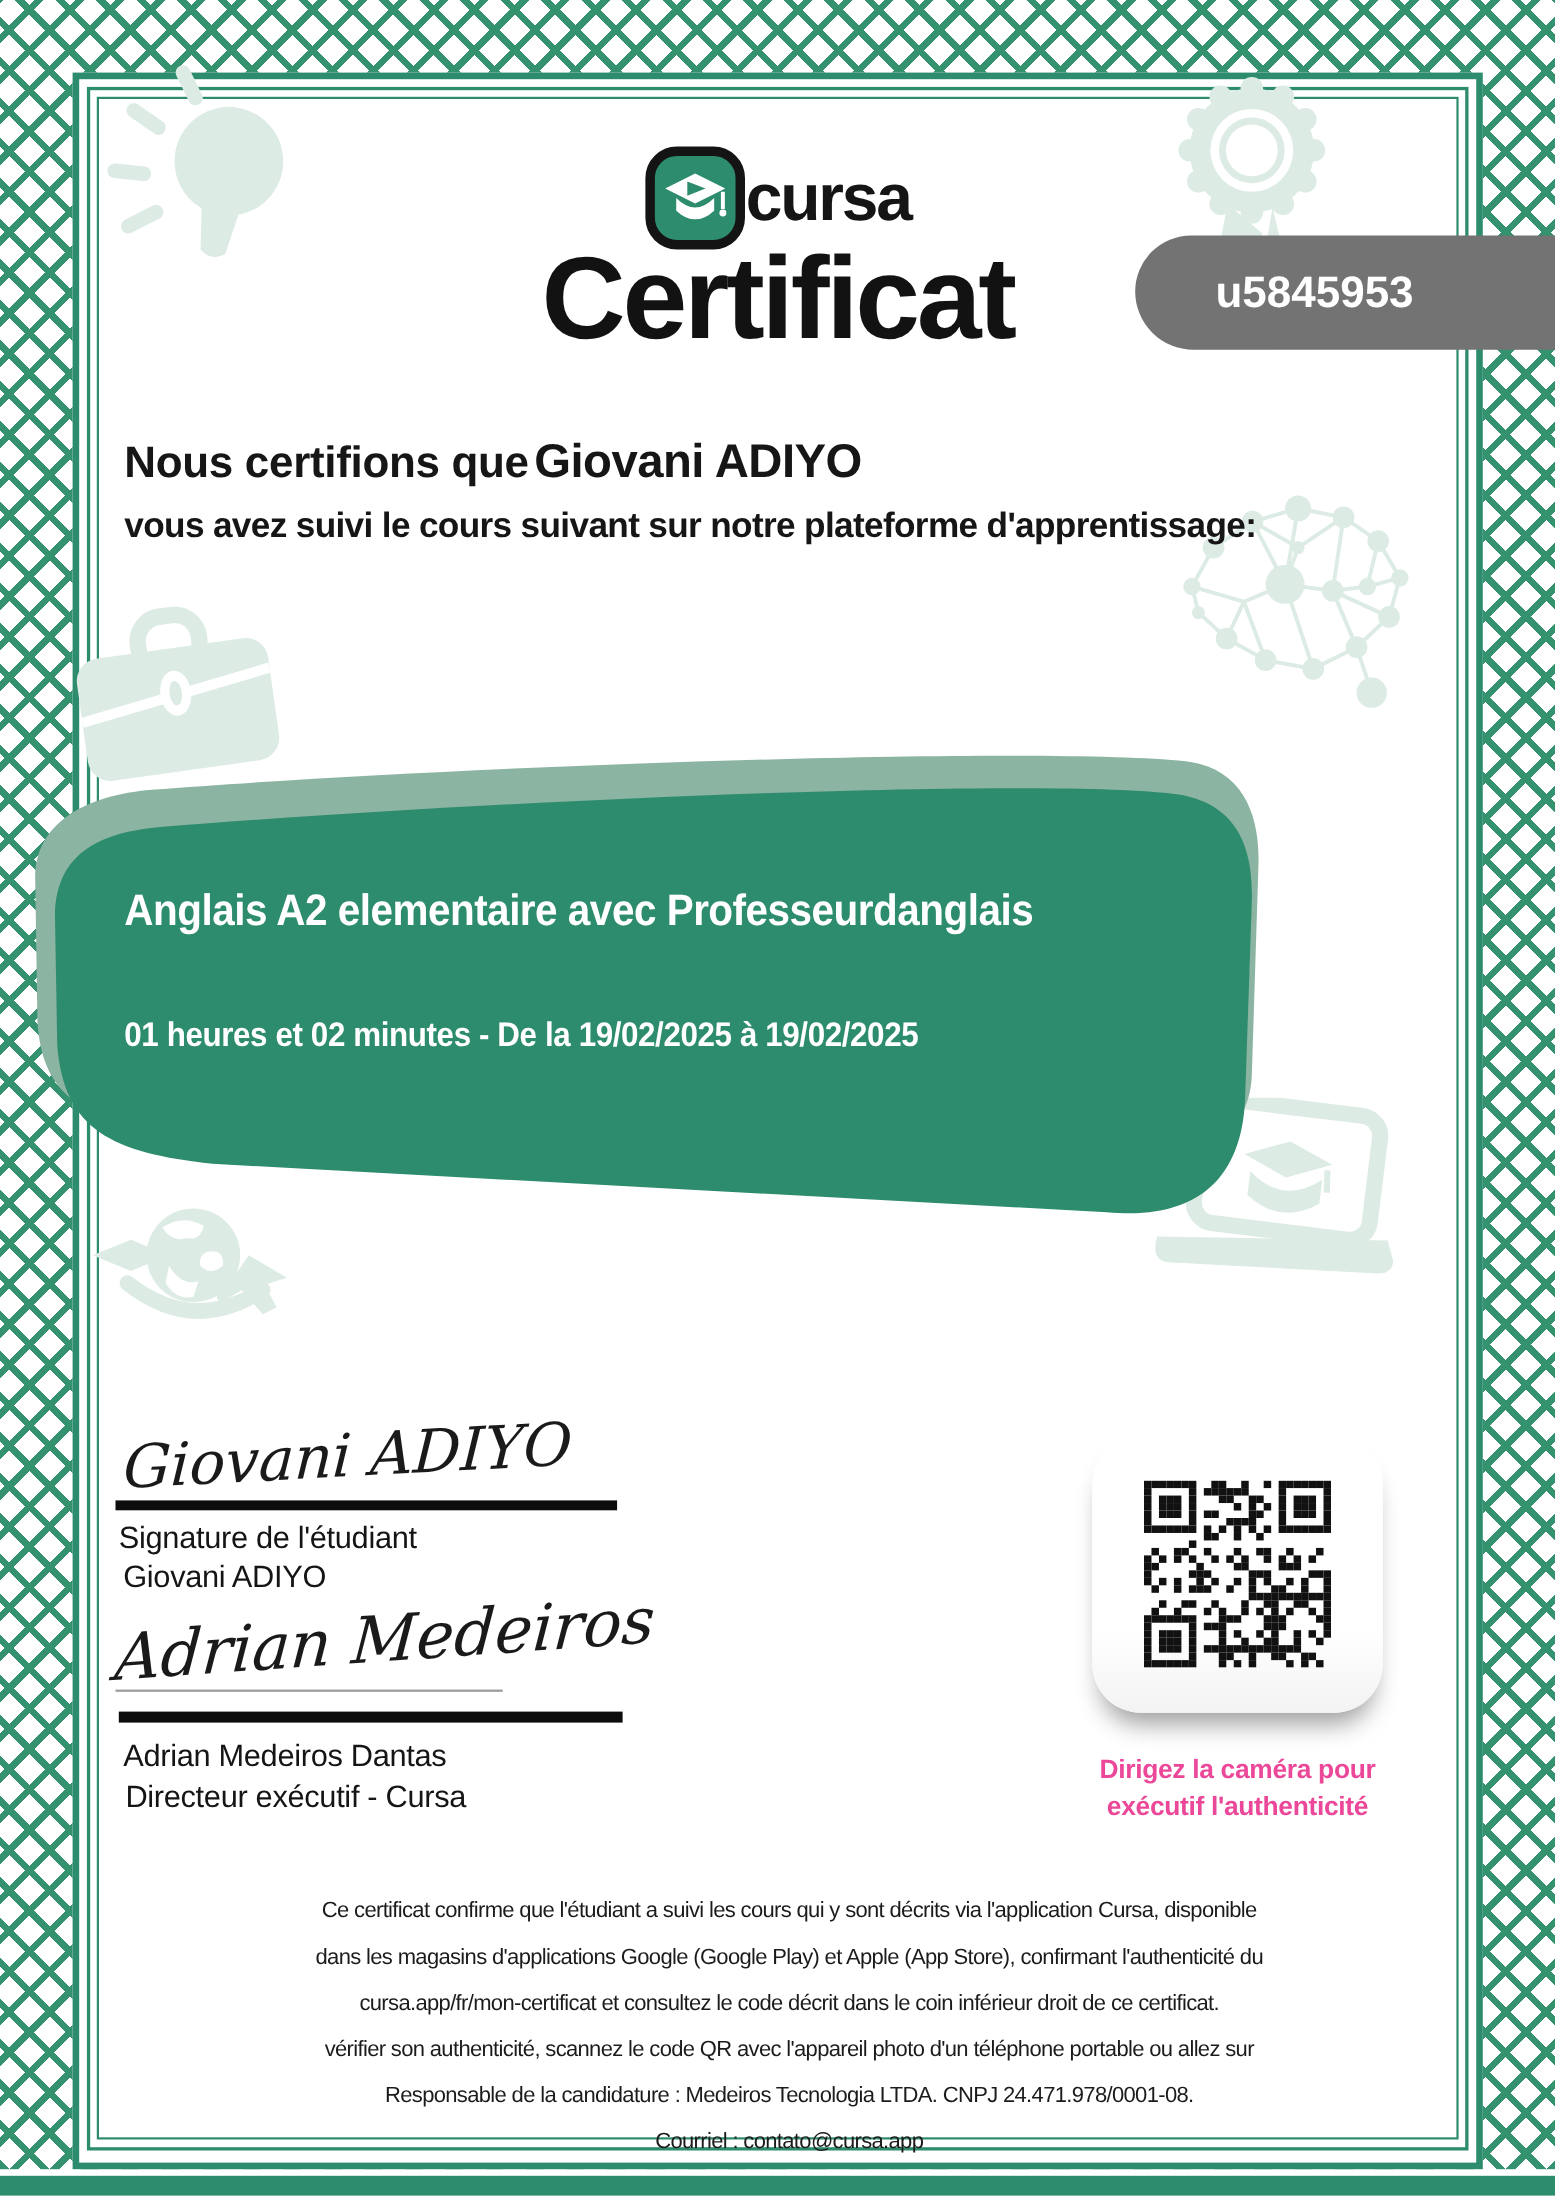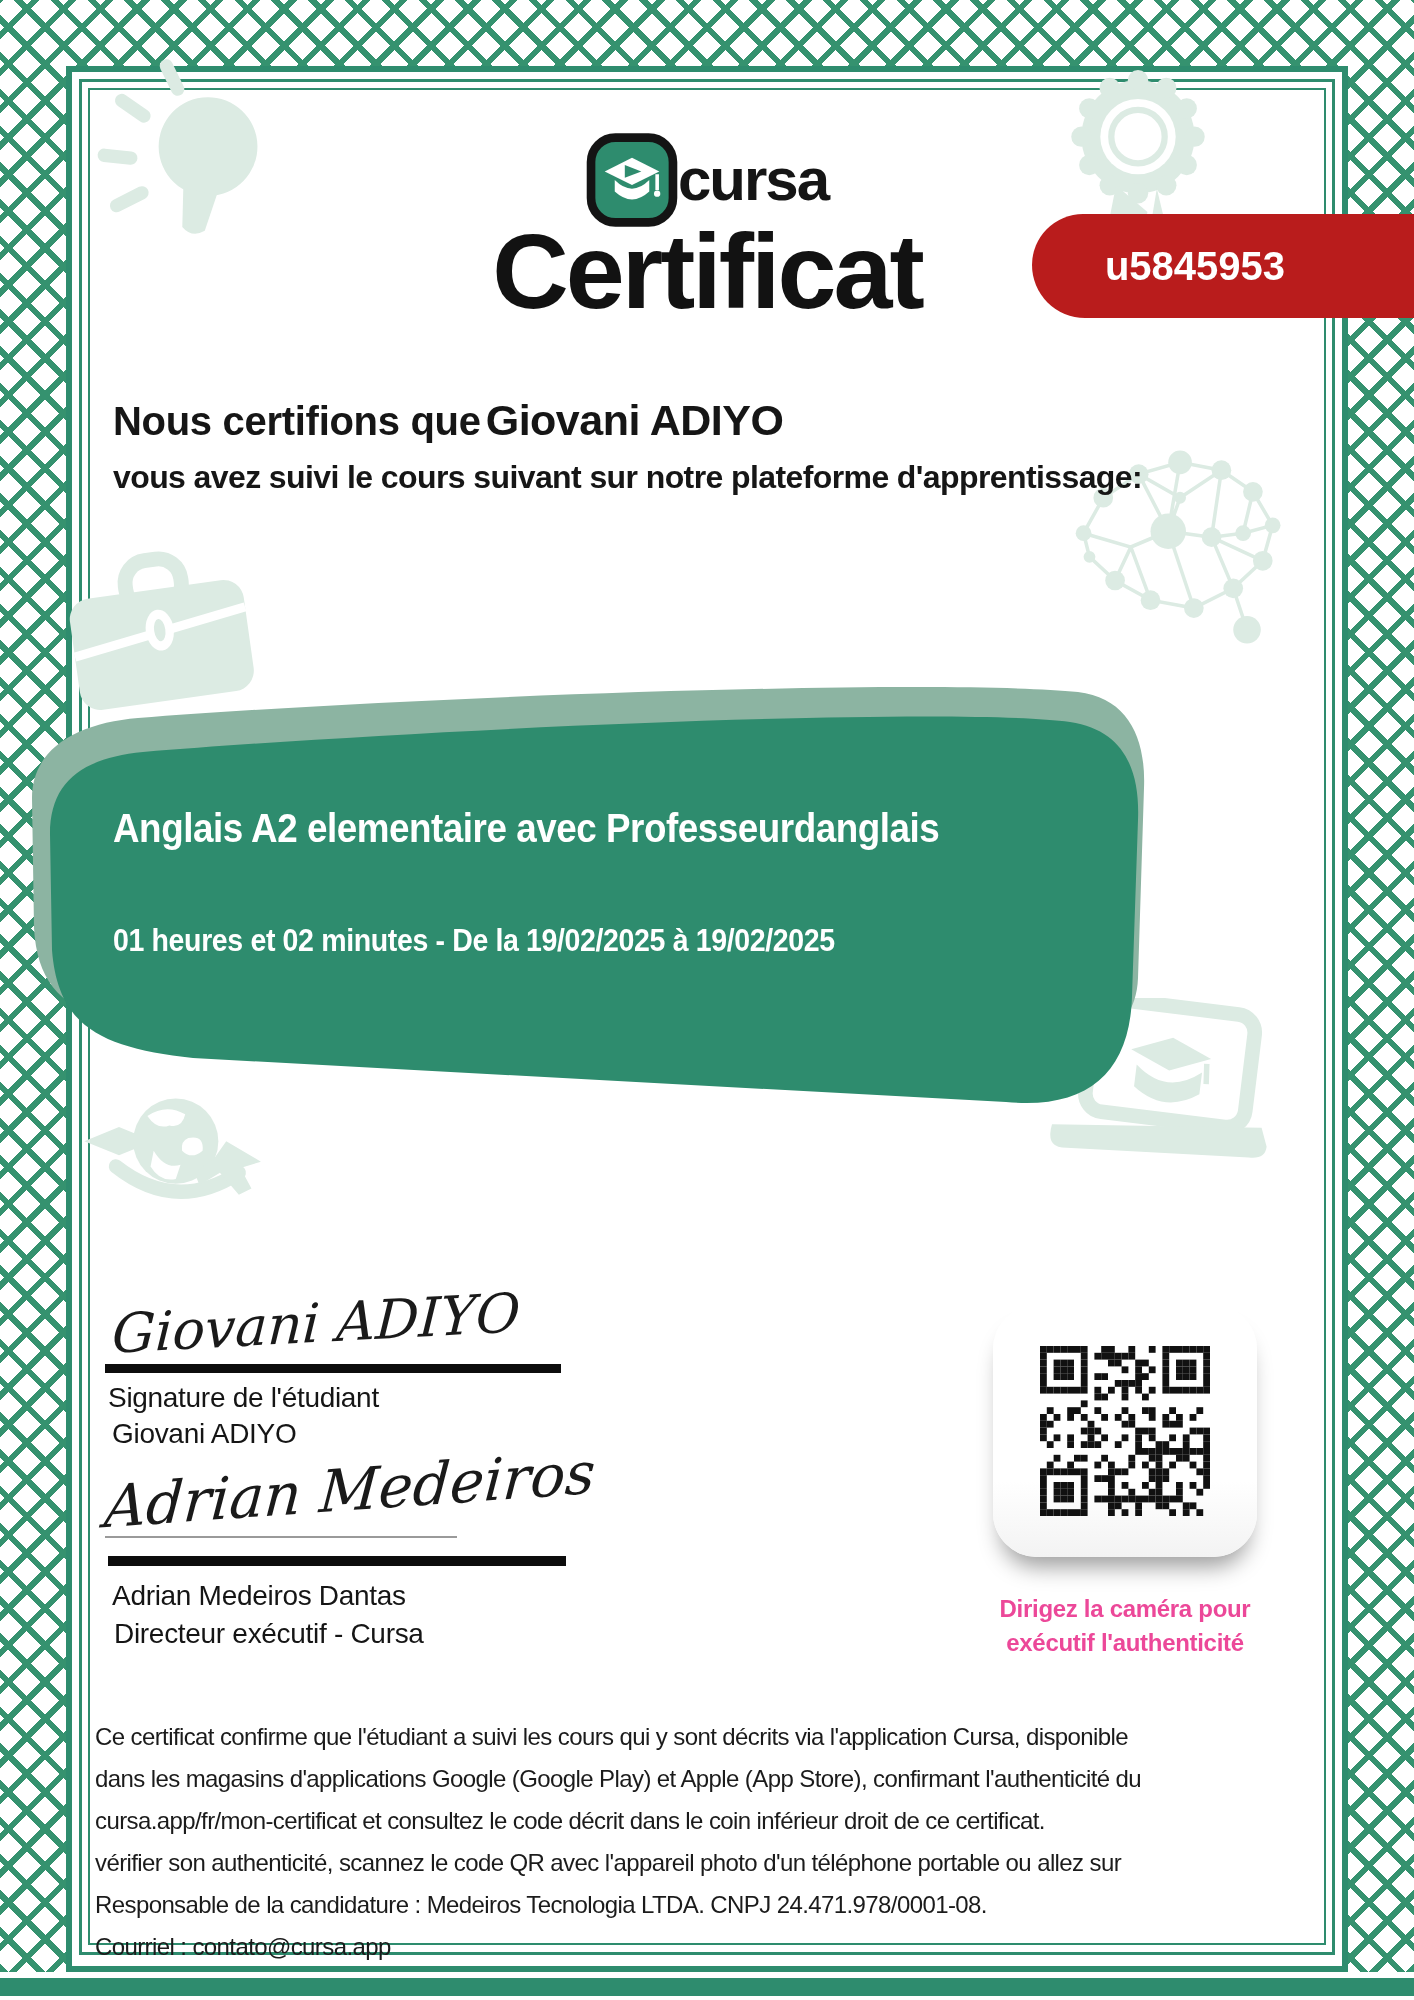--- a/index.html
+++ b/index.html
@@ -35,21 +35,21 @@
   .wm-laptop{left:1028px;top:998px;width:262px;height:192px;}
   
   .logo-row{position:absolute;left:0;top:132px;width:100%;display:flex;
     justify-content:center;align-items:center;gap:0;z-index:4;}
   .logo-mark{width:92px;height:96px;}
   .logo-mark svg{display:block;width:100%;height:100%;}
   .wordmark{font-size:60px;font-weight:800;color:#151515;letter-spacing:-2px;line-height:1;}
   .cert-title{position:absolute;left:0;top:218px;width:100%;text-align:center;z-index:4;
     font-size:106px;font-weight:900;color:#121212;letter-spacing:-3px;line-height:1;}
   .code-badge{position:absolute;right:0;top:214px;width:382px;height:104px;z-index:6;
-    background:#b91c1c;border-radius:52px 0 0 54px;display:flex;align-items:center;
+    background:#737373;border-radius:52px 0 0 54px;display:flex;align-items:center;
     justify-content:center;padding-right:56px;box-sizing:border-box;}
   .code-badge span{color:#ffffff;font-size:40px;font-weight:700;letter-spacing:0;}
   
   .intro{position:absolute;left:113px;top:396px;z-index:4;color:#161616;}
   .intro-line1{display:flex;align-items:baseline;white-space:nowrap;}
   .certify-prefix{font-size:40px;font-weight:700;letter-spacing:-0.3px;}
   .student-name{font-size:43px;font-weight:700;letter-spacing:-0.5px;margin-left:5px;}
   .intro-line2{margin-top:14px;font-size:32px;font-weight:700;
     letter-spacing:-0.6px;white-space:nowrap;}
   
@@ -76,21 +76,21 @@
   .sig2-role{left:114px;top:1618px;}
   
   .qr-card{position:absolute;left:993px;top:1305px;width:264px;height:252px;z-index:5;
     background:linear-gradient(180deg,#ffffff 70%,#f3f3f3);border-radius:44px;
     box-shadow:0 18px 22px -8px rgba(0,0,0,0.38);display:flex;align-items:center;justify-content:center;}
   .qr-card svg{width:170px;height:170px;}
   .qr-caption{position:absolute;left:960px;top:1592px;width:330px;text-align:center;z-index:4;
     color:#ec4899;font-size:24px;font-weight:700;letter-spacing:-0.3px;line-height:34px;}
   
   .footer{position:absolute;left:95px;top:1716px;width:1245px;z-index:4;color:#1b1b1b;}
-  .footer div{font-size:24px;letter-spacing:-0.6px;line-height:42px;white-space:nowrap;}
+  .footer div{font-size:20px;letter-spacing:-0.6px;line-height:42px;white-space:nowrap;text-align:center;}
 </style>
 </head>
 <body>
 
 <div class="page">
 
   <div class="pattern-band"></div>
   <div class="frame1"></div>
   <div class="frame2"></div>
   <div class="frame3"></div>

